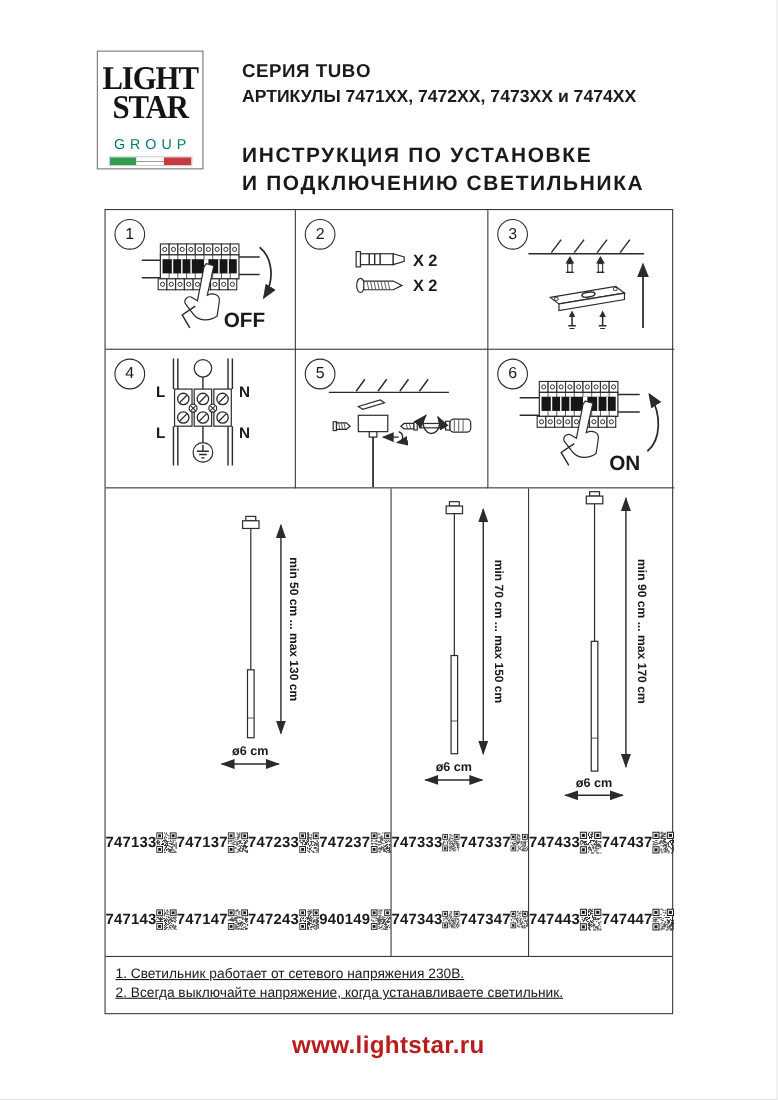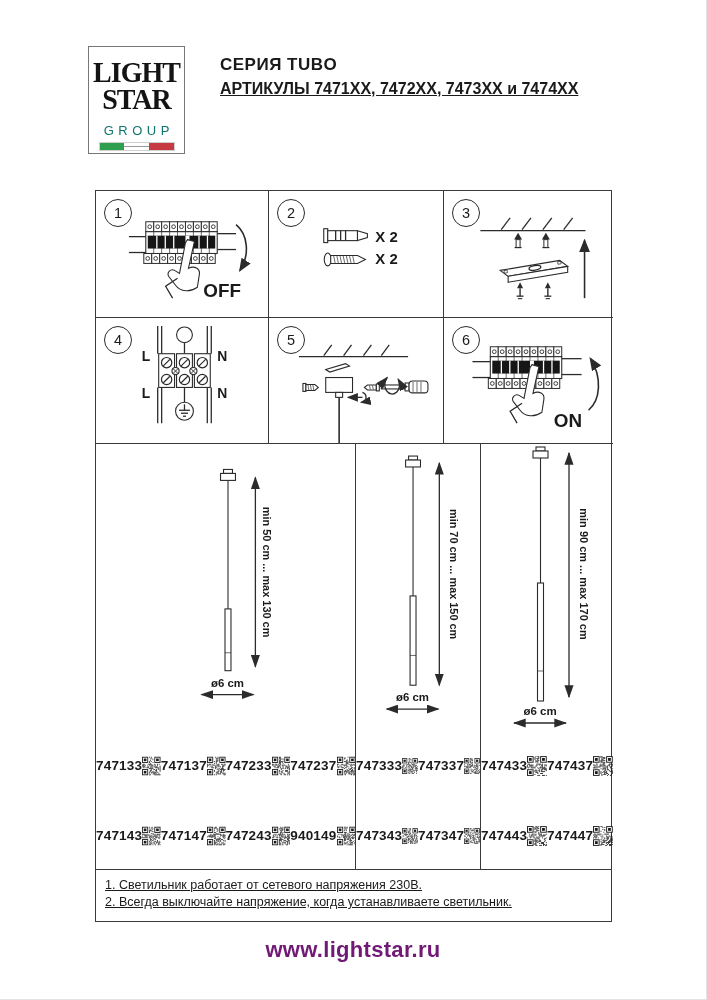--- a/index.html
+++ b/index.html
@@ -13,21 +13,21 @@
   .logo-word{font-family:"Liberation Serif",serif;font-weight:bold;font-size:28px;line-height:27px;
         letter-spacing:-1px;color:#141414;transform:scaleY(1.08);}
   .logo-group{font-size:13px;letter-spacing:4.5px;margin-right:-4.5px;margin-top:11px;color:#0f766e;}
   .logo-flag{margin-top:5px;width:74px;height:7px;display:flex;outline:1px solid #cfcfcf;}
   .logo-flag span{flex:1;}
   .flag-green{background:var(--green);}
   .flag-white{background:linear-gradient(to bottom,#fff 42%,#9a9a9a 42%,#9a9a9a 58%,#fff 58%);}
   .flag-red{background:var(--red);}
   .titles{position:absolute;left:220px;top:55px;width:373px;text-align:left;}
   .series{font-size:17px;font-weight:bold;letter-spacing:.5px;}
-  .articles-line{font-size:16px;font-weight:bold;margin-top:5px;text-decoration:underline;}
+  .articles-line{font-size:16px;font-weight:bold;margin-top:5px;}
   .instr{margin-top:31px;font-size:19px;font-weight:bold;letter-spacing:1.5px;line-height:26px;}
   
   .sheet{position:absolute;left:95px;top:190px;width:517px;height:732px;
          border:1.6px solid var(--bd);box-sizing:border-box;}
   .panel{position:absolute;box-sizing:border-box;}
   .br{border-right:1.4px solid var(--bd);} .bb{border-bottom:1.4px solid var(--bd);}
   .panel>svg{position:absolute;left:0;top:0;width:100%;height:100%;}
   .stepnum{position:absolute;left:8px;top:8px;width:26px;height:26px;border:1.3px solid var(--ink);
            border-radius:50%;display:flex;align-items:center;justify-content:center;
            font-size:14.5px;color:#1a1a1a;background:#fff;z-index:2;}
@@ -41,21 +41,21 @@
   .pend{position:absolute;left:0;top:0;width:100%;height:288px;}
   .artgrid{position:absolute;left:0;right:0;top:286px;display:flex;flex-wrap:wrap;}
   .cols4 .art{width:25%;} .cols2 .art{width:50%;}
   .art{height:70px;display:flex;flex-direction:row;align-items:center;box-sizing:border-box;}
   .artnum{font-size:13.5px;font-weight:bold;letter-spacing:.2px;line-height:15px;}
   .qr{width:46px;height:46px;margin-top:1px;}
   
   .notes{position:absolute;left:0;right:0;top:678px;bottom:0;border-top:1.4px solid var(--bd);
          padding:7px 0 0 9px;font-size:12.5px;line-height:17px;box-sizing:border-box;text-decoration:underline;}
   .footer{position:absolute;left:0;right:0;top:937px;text-align:center;
-          font-size:22px;font-weight:bold;letter-spacing:.3px;color:#701a75;}
+          font-size:22px;font-weight:bold;letter-spacing:.3px;color:#b91c1c;}
 </style>
 </head>
 <body>
 
 <div class="page">
 
   <svg width="0" height="0" style="position:absolute" aria-hidden="true">
     <defs>
       <marker id="ah" viewBox="0 0 10 8" refX="8.5" refY="4" markerWidth="8.5" markerHeight="6.8" orient="auto">
         <path d="M0,0L10,4L0,8z" fill="#2b2b2b"></path>
@@ -96,20 +96,24 @@
     <div class="logo-group">GROUP</div>
     <div class="logo-flag">
       <span class="flag-green"></span>
       <span class="flag-white"></span>
       <span class="flag-red"></span>
     </div>
   </div>
   <div class="titles">
     <div class="series">СЕРИЯ TUBO</div>
     <div class="articles-line">АРТИКУЛЫ 7471XX, 7472XX, 7473XX и 7474XX</div>
+    <div class="instr">
+      <div>ИНСТРУКЦИЯ ПО УСТАНОВКЕ</div>
+      <div>И ПОДКЛЮЧЕНИЮ СВЕТИЛЬНИКА</div>
+    </div>
   </div>
 
   <div class="sheet">
 
     <div class="panel br bb" style="left:0;top:0;width:173px;height:127px;">
       <div class="stepnum">1</div>
       <svg viewBox="0 0 173 127">
         <g>
           <line class="ln" x1="33" y1="46" x2="51" y2="46"></line>
             <line class="ln" x1="33" y1="62" x2="51" y2="62"></line>

